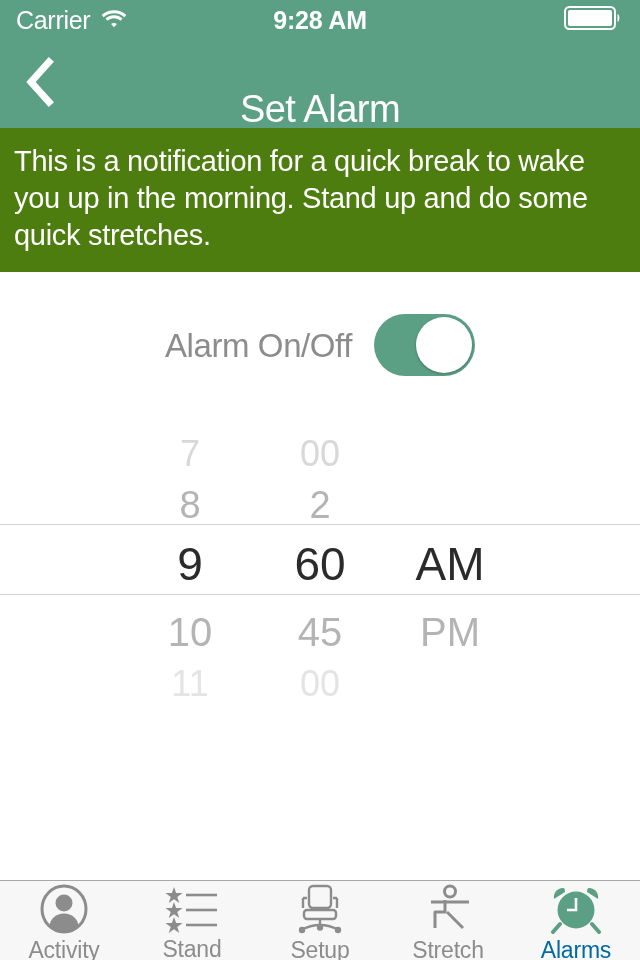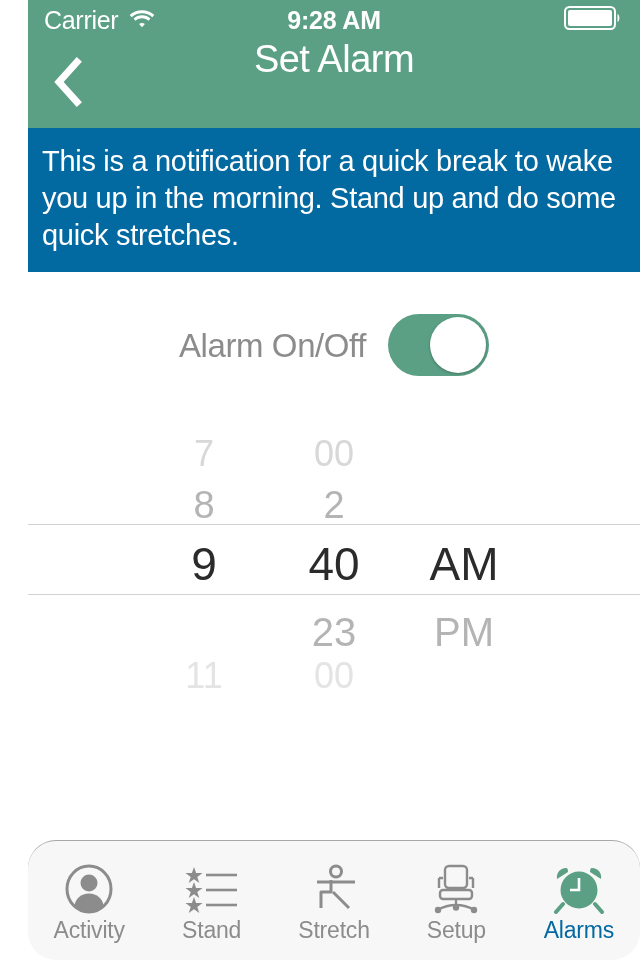--- a/index.html
+++ b/index.html
@@ -16,21 +16,20 @@
     -webkit-font-smoothing: antialiased;
   }
 
   .phone {
     position: relative;
     width: 640px;
     height: 960px;
     background: #ffffff;
     display: flex;
     flex-direction: column;
-    padding-left: 28px;
   }
 
   
   .status-bar {
     height: 40px;
     background: #5BA085;
     color: #ffffff;
     display: flex;
     align-items: center;
     position: relative;
@@ -62,21 +61,21 @@
     display: flex;
     align-items: center;
   }
 
   
   .nav-bar {
     height: 88px;
     background: #5BA085;
     position: relative;
     display: flex;
-    align-items: flex-start;
+    align-items: flex-end;
     flex: 0 0 auto;
   }
   .back-button {
     position: absolute;
     left: 8px;
     top: 0;
     bottom: 0;
     width: 64px;
     display: flex;
     align-items: center;
@@ -87,21 +86,21 @@
     width: 100%;
     text-align: center;
     color: #ffffff;
     font-size: 38px;
     letter-spacing: -0.5px;
     line-height: 1;
   }
 
   
   .notification {
-    background: #0369a1;
+    background: #4d7c0f;
     color: #ffffff;
     padding: 15px 14px 18px 14px;
     font-size: 29px;
     line-height: 1.28;
     letter-spacing: -0.3px;
     flex: 0 0 auto;
   }
 
   
   .content {
@@ -179,30 +178,29 @@
     width: 100%;
     text-align: center;
     line-height: 1;
     white-space: nowrap;
   }
   
   .row-0 { top: 22px;  font-size: 36px; color: #D8D8D8; }
   .row-1 { top: 72px;  font-size: 38px; color: #B4B4B4; }
   .row-2 { top: 127px; font-size: 46px; color: #2B2B2B; }
   .row-3 { top: 198px; font-size: 40px; color: #B4B4B4; }
-  .row-4 { top: 244px; font-size: 36px; color: #E4E4E4; }
+  .row-4 { top: 252px; font-size: 36px; color: #E4E4E4; }
 
   
   .tab-bar {
     flex: 0 0 auto;
-    height: 120px;
+    height: 80px;
     background: #F7F7F7;
     border-top: 1px solid #A8A8A8;
     display: flex;
-    border-radius: 28px;
   }
   .tab {
     flex: 1 1 0;
     display: flex;
     flex-direction: column;
     align-items: center;
     justify-content: center;
     gap: 5px;
     cursor: pointer;
     padding-top: 4px;
@@ -274,28 +272,29 @@
     <div class="picker">
       <div class="picker-sel-top"></div>
       <div class="picker-sel-bottom"></div>
 
       <div class="picker-cols">
 
         <div class="picker-col">
           <div class="picker-item row-0">7</div>
           <div class="picker-item row-1">8</div>
           <div class="picker-item row-2">9</div>
+          <div class="picker-item row-3">10</div>
           <div class="picker-item row-4">11</div>
         </div>
 
         <div class="picker-col">
           <div class="picker-item row-0">00</div>
           <div class="picker-item row-1">2</div>
-          <div class="picker-item row-2">40</div>
-          <div class="picker-item row-3">23</div>
+          <div class="picker-item row-2">60</div>
+          <div class="picker-item row-3">45</div>
           <div class="picker-item row-4">00</div>
         </div>
 
         <div class="picker-col period">
           <div class="picker-item row-3">PM</div>
           <div class="picker-item row-2">AM</div>
         </div>
 
       </div>
     </div>
@@ -324,34 +323,20 @@
             <polygon points="9,32 11.1,38.1 17.5,38.1 12.3,41.9 14.3,48 9,44.2 3.7,48 5.7,41.9 0.5,38.1 6.9,38.1"></polygon>
           </g>
           <g stroke="#8C8C8C" stroke-width="2.6" stroke-linecap="butt">
             <line x1="21" y1="10" x2="52" y2="10"></line>
             <line x1="21" y1="25" x2="52" y2="25"></line>
             <line x1="21" y1="40" x2="52" y2="40"></line>
           </g>
         </svg>
       </div>
       <span class="tab-label">Stand</span>
-    </div>
-
-    <div class="tab">
-      <div class="tab-icon">
-        <svg width="50" height="50" viewBox="0 0 50 50">
-          <g fill="none" stroke="#8C8C8C" stroke-width="3" stroke-linejoin="round" stroke-linecap="butt">
-            <circle cx="27" cy="7.5" r="5.5"></circle>
-            <path d="M8 18 h38"></path>
-            <path d="M22 16 v12 h-10 v16"></path>
-            <path d="M24 28 L40 44"></path>
-          </g>
-        </svg>
-      </div>
-      <span class="tab-label">Stretch</span>
     </div>
 
     <div class="tab">
       <div class="tab-icon">
         <svg width="52" height="50" viewBox="0 0 52 50">
           <g fill="none" stroke="#8C8C8C" stroke-width="2.4" stroke-linejoin="round">
             <rect x="15" y="2" width="22" height="22" rx="4" ry="4"></rect>
             <path d="M13 26 h26 a3 3 0 0 1 3 3 v3 a3 3 0 0 1 -3 3 h-26 a3 3 0 0 1 -3 -3 v-3 a3 3 0 0 1 3 -3 z"></path>
             <path d="M9 14 v10 M9 14 h4 M43 14 v10 M43 14 h-4"></path>
             <path d="M26 35 v7"></path>
@@ -360,20 +345,34 @@
           <g fill="#8C8C8C">
             <circle cx="8" cy="46" r="3.2"></circle>
             <circle cx="26" cy="43.5" r="3.2"></circle>
             <circle cx="44" cy="46" r="3.2"></circle>
           </g>
         </svg>
       </div>
       <span class="tab-label">Setup</span>
     </div>
 
+    <div class="tab">
+      <div class="tab-icon">
+        <svg width="50" height="50" viewBox="0 0 50 50">
+          <g fill="none" stroke="#8C8C8C" stroke-width="3" stroke-linejoin="round" stroke-linecap="butt">
+            <circle cx="27" cy="7.5" r="5.5"></circle>
+            <path d="M8 18 h38"></path>
+            <path d="M22 16 v12 h-10 v16"></path>
+            <path d="M24 28 L40 44"></path>
+          </g>
+        </svg>
+      </div>
+      <span class="tab-label">Stretch</span>
+    </div>
+
     <div class="tab active">
       <div class="tab-icon">
         <svg width="52" height="50" viewBox="0 0 52 50">
           <path d="M13 4 C7 4 3 9 4 15 L15 8 C15 5.5 14.5 4 13 4 Z" fill="#5BA085"></path>
           <path d="M39 4 C45 4 49 9 48 15 L37 8 C37 5.5 37.5 4 39 4 Z" fill="#5BA085"></path>
           <line x1="10" y1="40" x2="3" y2="48" stroke="#5BA085" stroke-width="4" stroke-linecap="round"></line>
           <line x1="42" y1="40" x2="49" y2="48" stroke="#5BA085" stroke-width="4" stroke-linecap="round"></line>
           <circle cx="26" cy="26" r="18.5" fill="#5BA085"></circle>
           <path d="M26 14 v12 h-9" fill="none" stroke="#ffffff" stroke-width="2.6" stroke-linecap="butt"></path>
         </svg>

